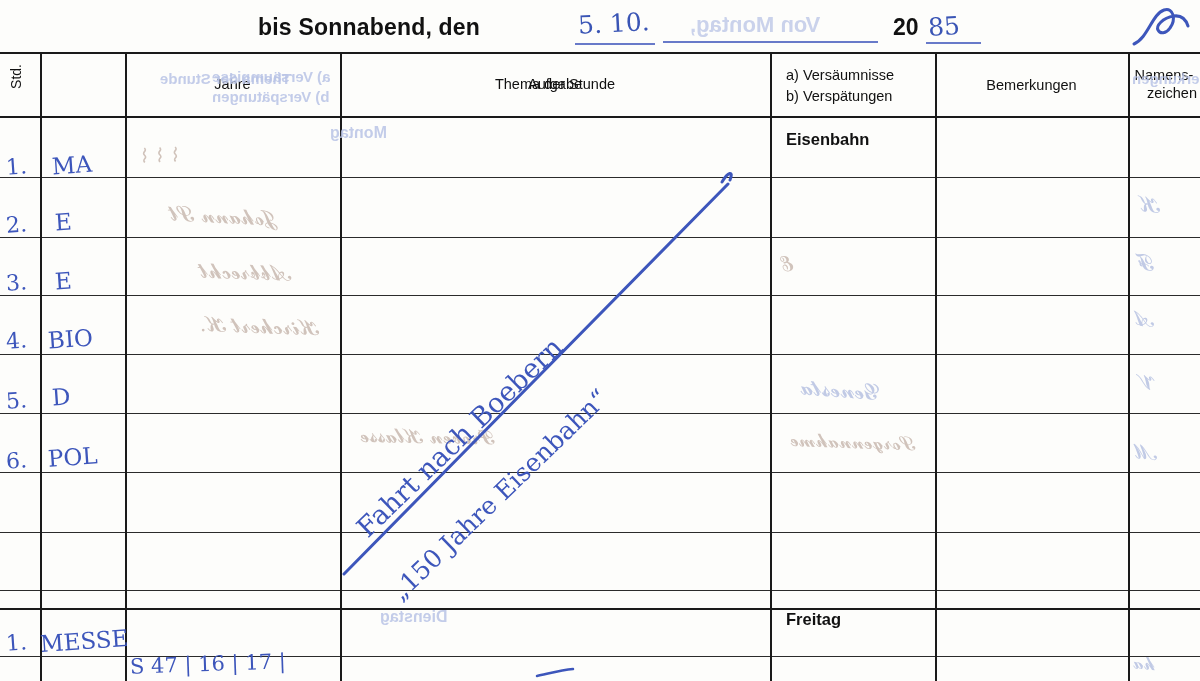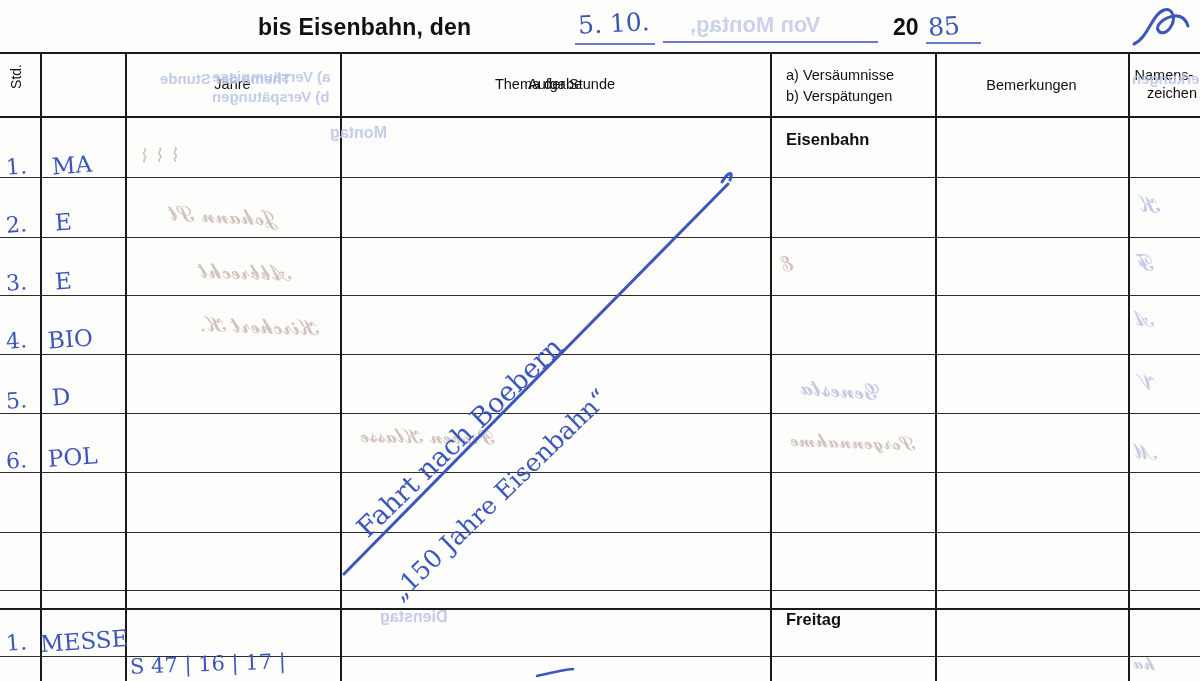--- a/index.html
+++ b/index.html
@@ -195,21 +195,21 @@
     width: 40px; height: 12px;
   }
 </style>
 </head>
 <body>
 
 <div class="page">
 
   <div class="header-band">
     <div class="bleed-top">Von Montag,</div>
-    <div class="header-title">bis Eisenbahn, den</div>
+    <div class="header-title">bis Sonnabend, den</div>
     <div class="hw-date">5. 10.</div>
     <div class="header-year">20</div>
     <div class="hw-year">85</div>
     <div class="hdr-rule d1"></div>
     <div class="hdr-rule d2"></div>
     <div class="hdr-rule d3"></div>
     <svg class="scribble-tr" viewBox="0 0 60 44">
       <path d="M4 40 C 18 34, 22 10, 34 6 C 44 3, 46 16, 40 24 C 36 30, 30 30, 28 26 C 26 22, 32 14, 44 12 C 52 11, 56 16, 58 22" fill="none" stroke="#3d56bb" stroke-width="3" stroke-linecap="round"></path>
     </svg>
   </div>

